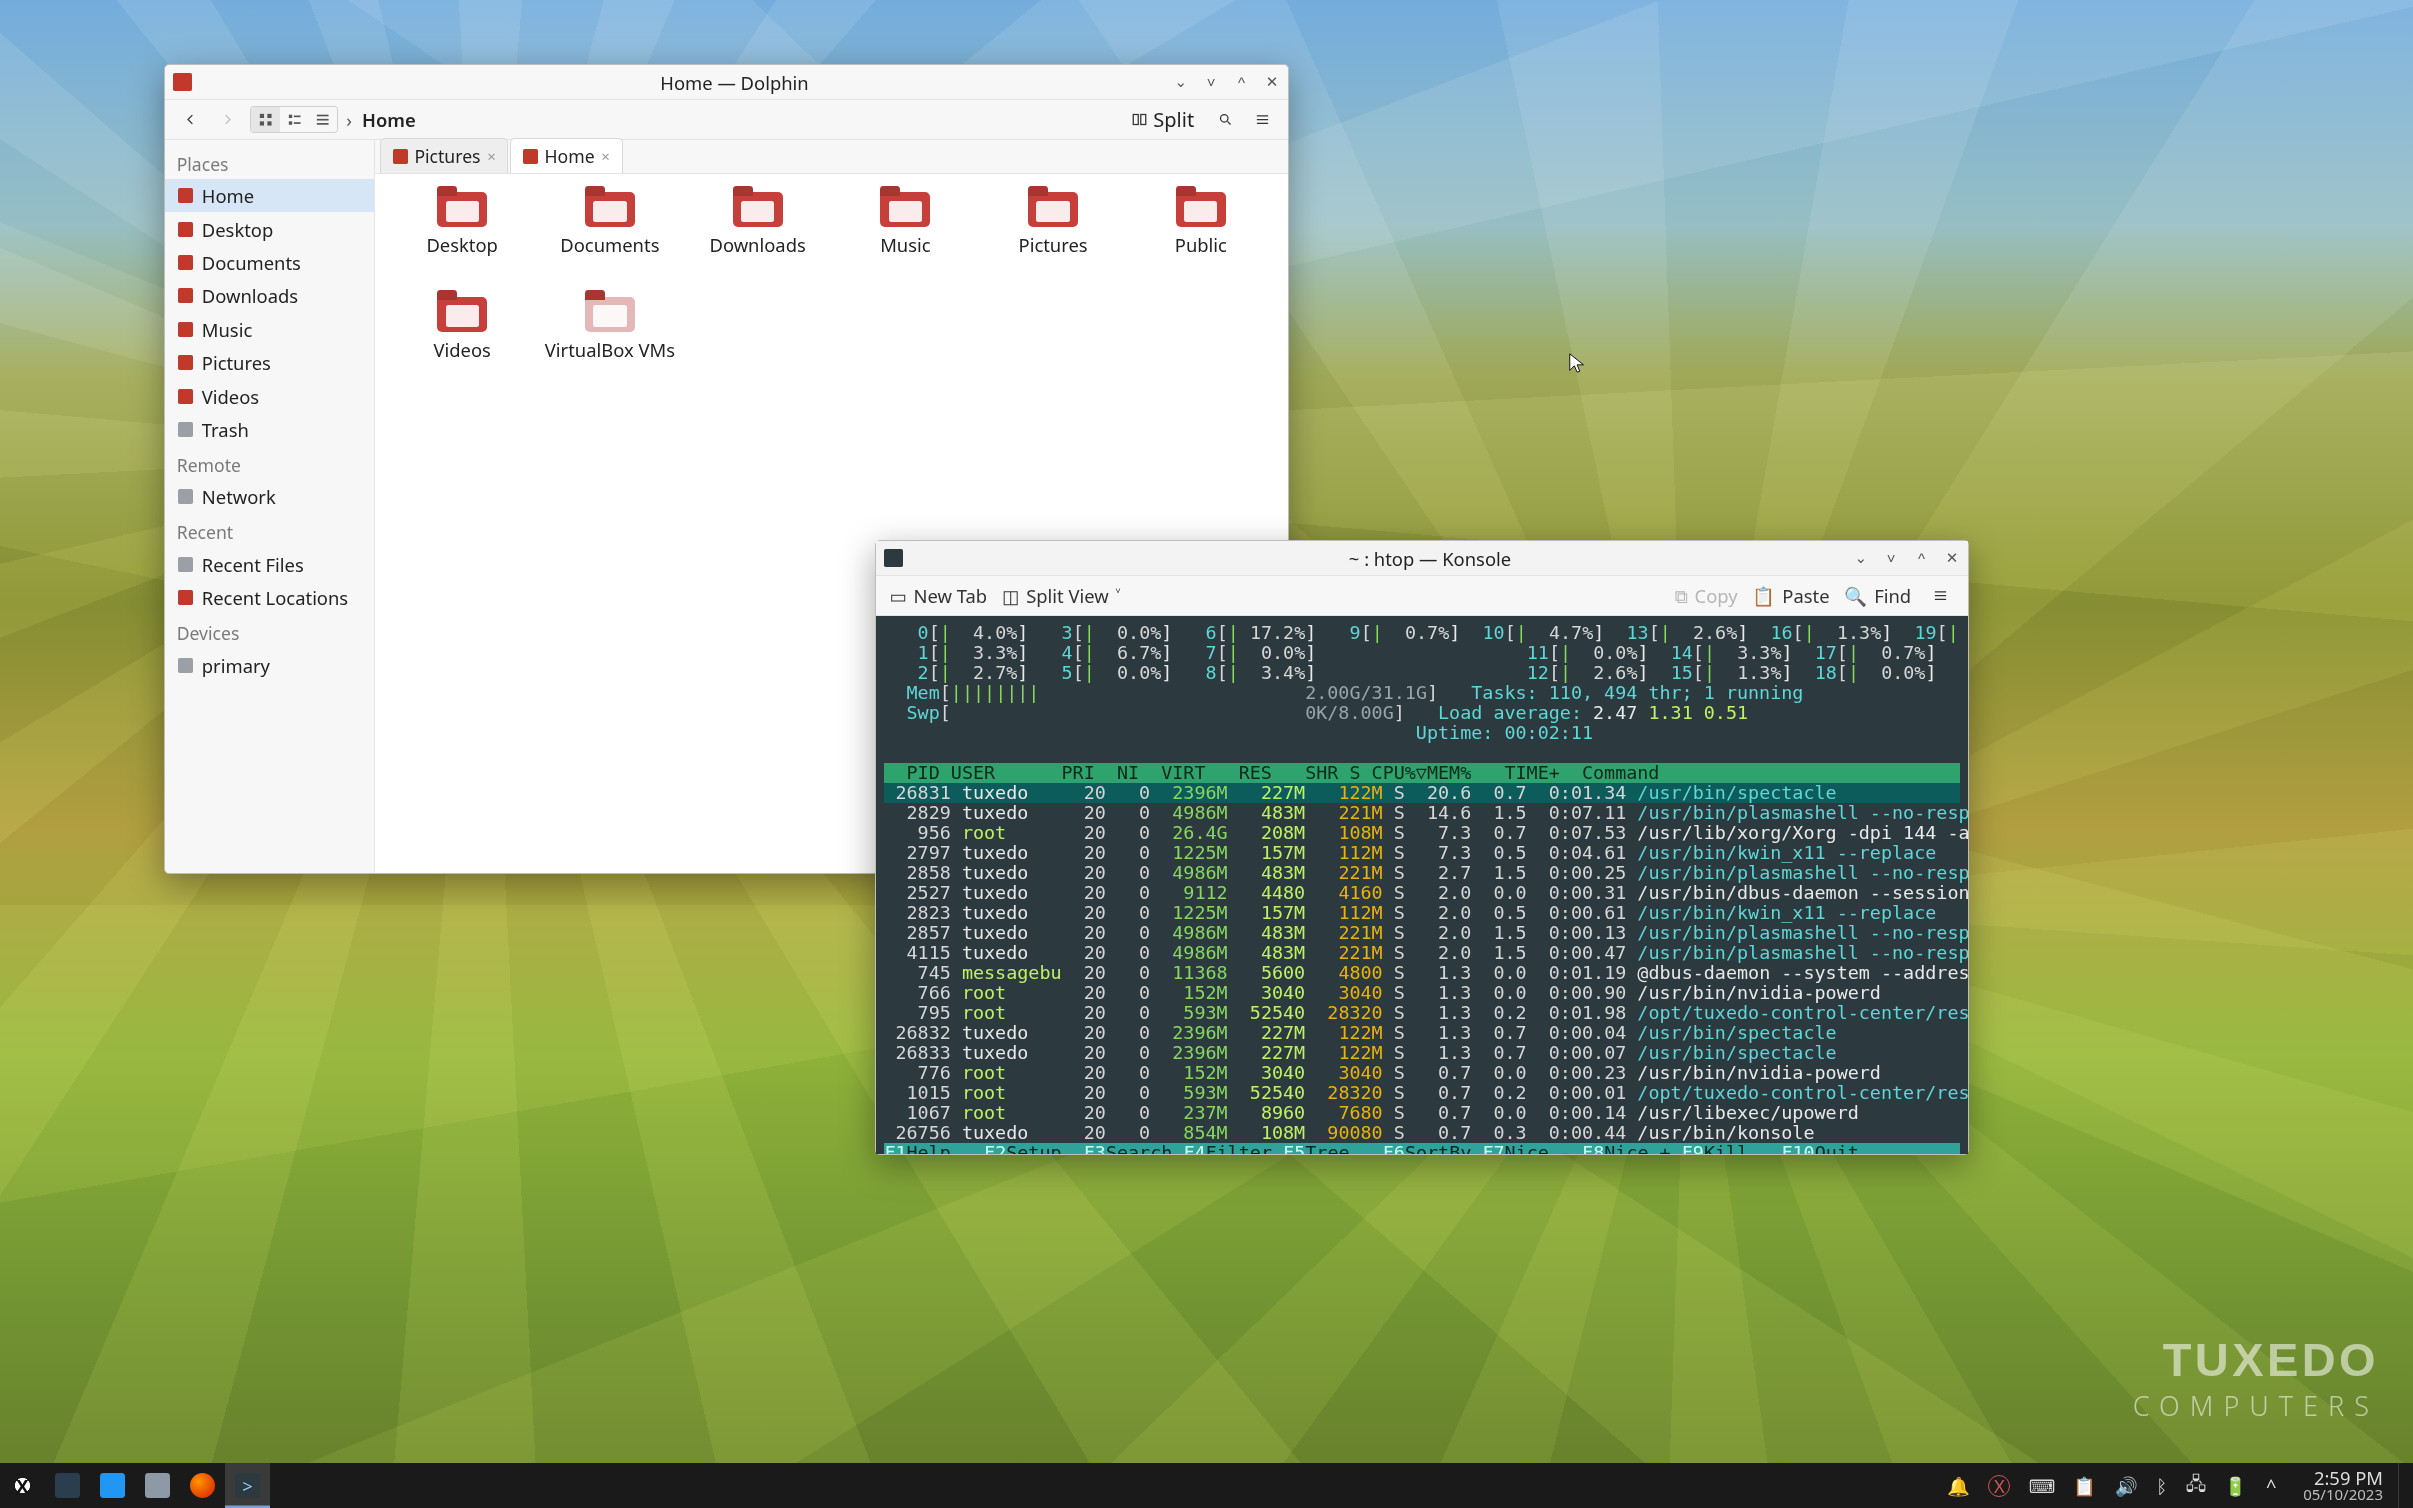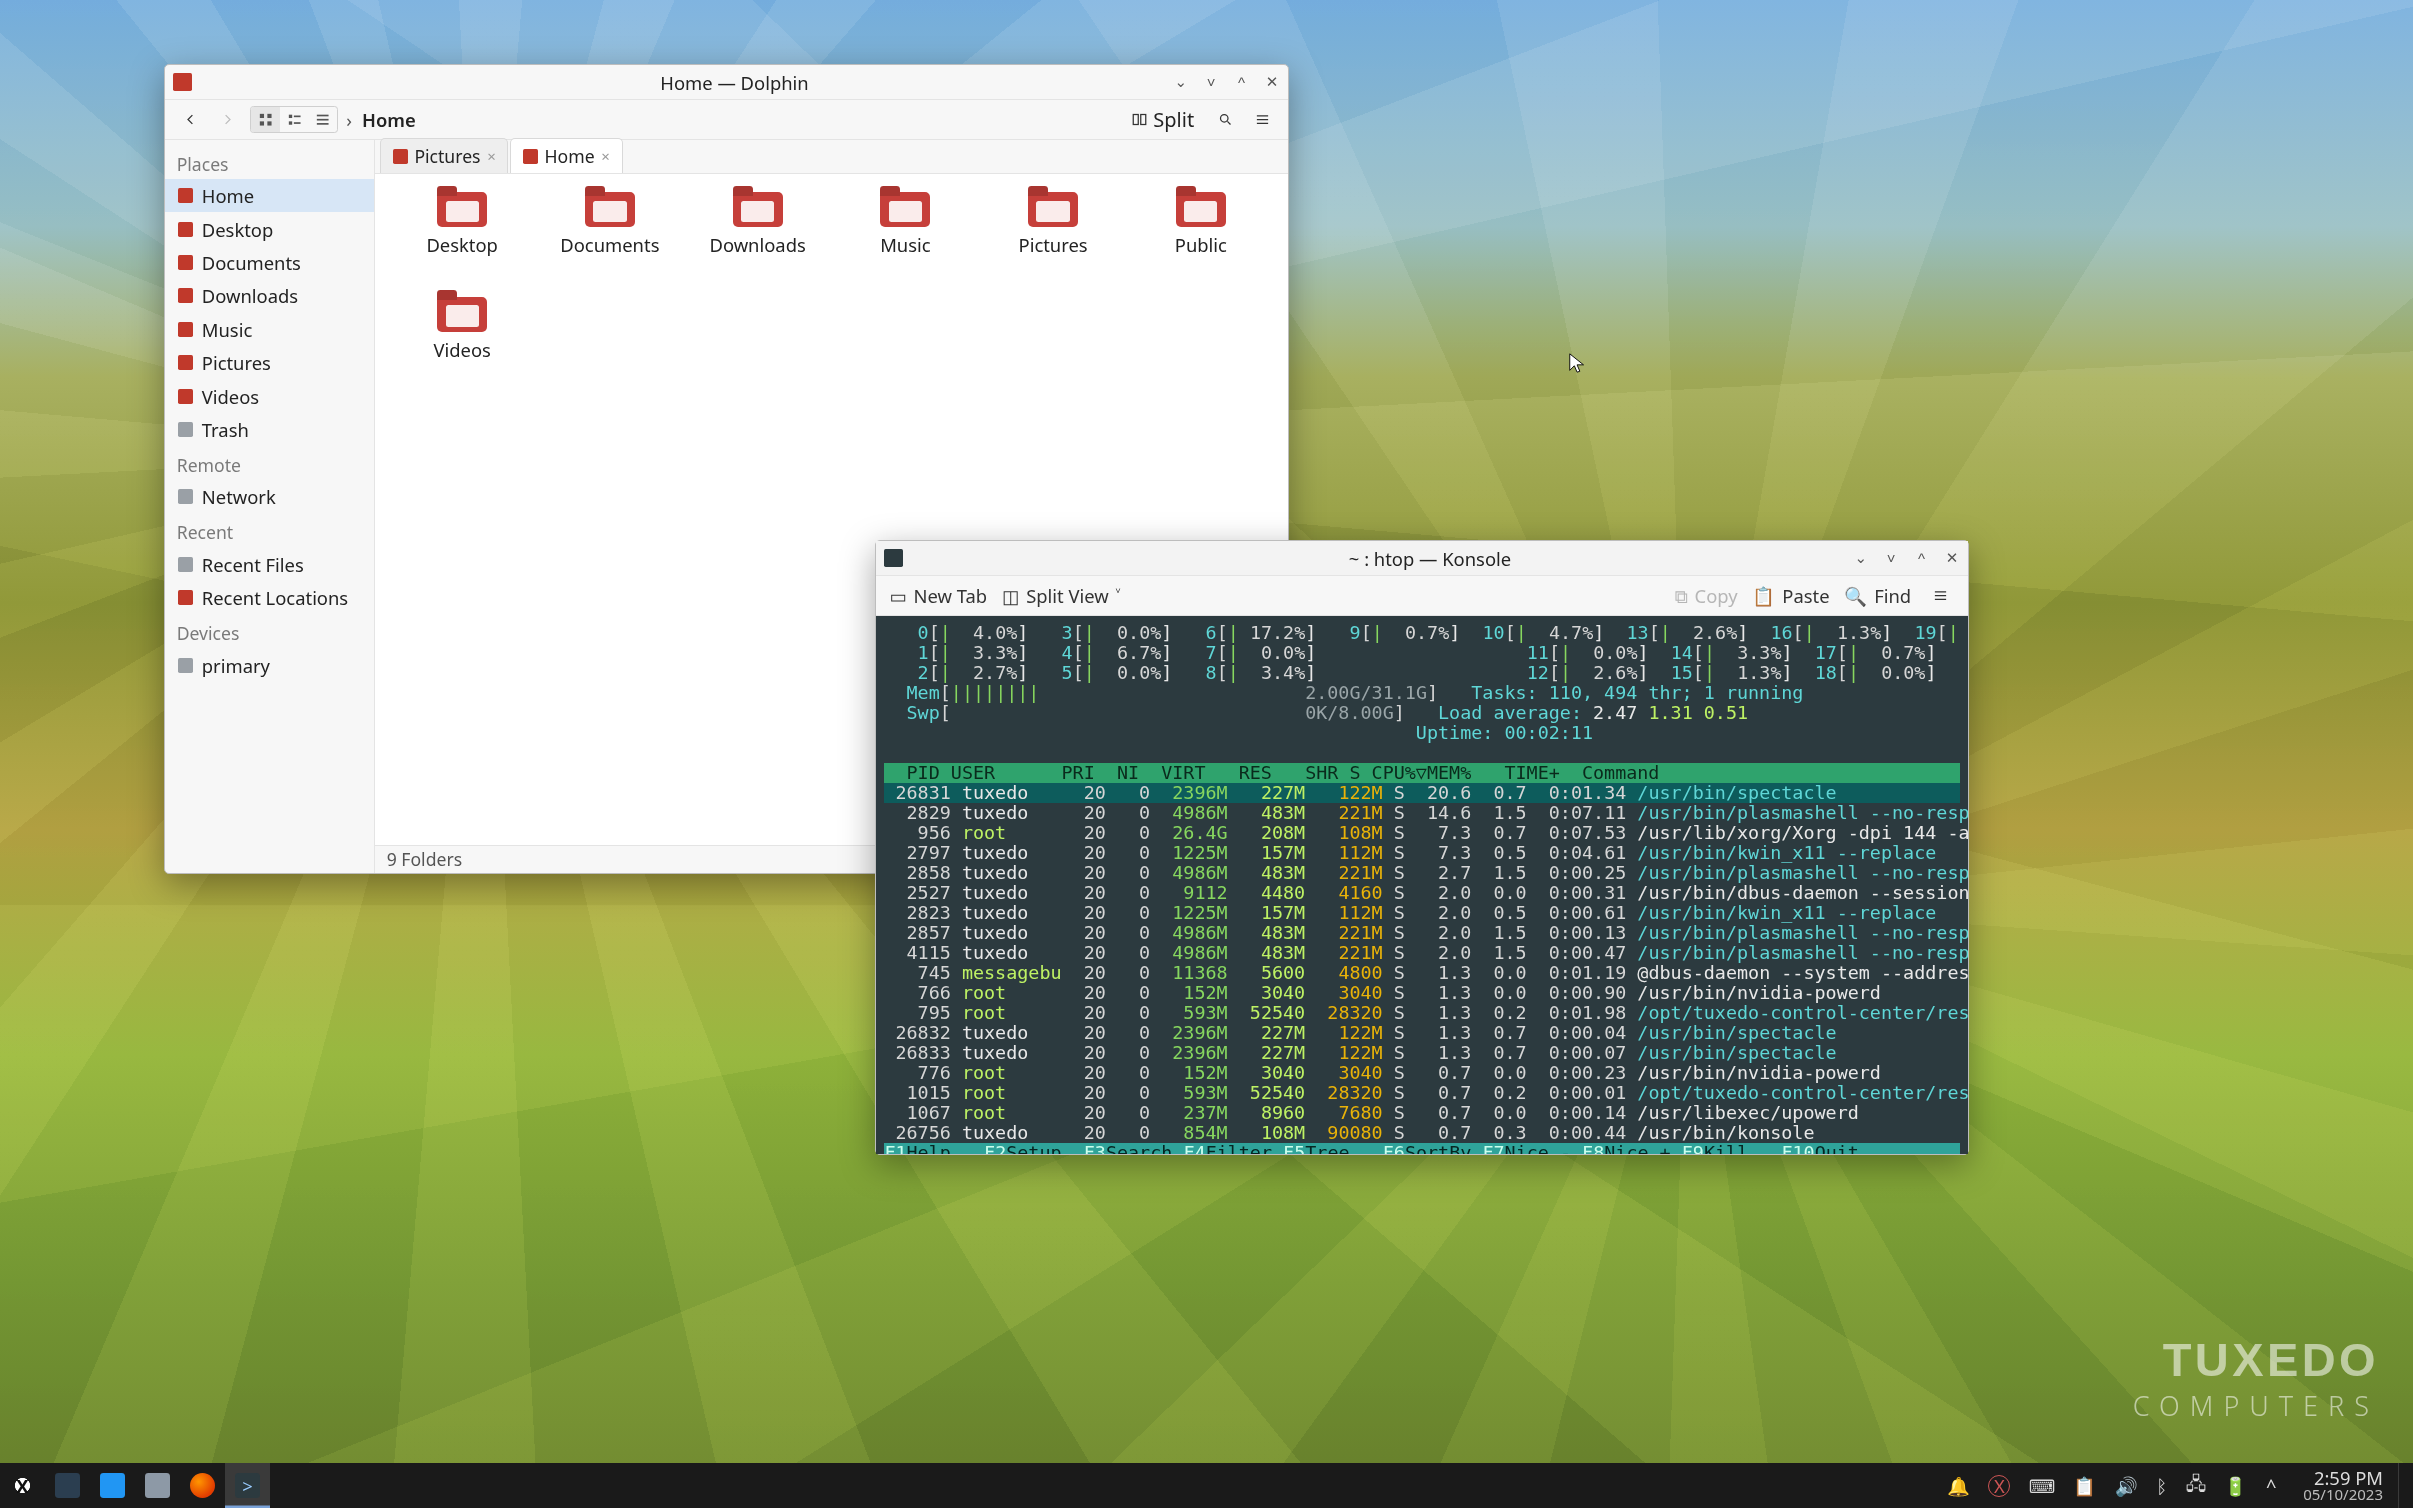--- a/index.html
+++ b/index.html
@@ -274,25 +274,27 @@
               <div class="badge"></div>
             </div>
             <div class="flabel">Public</div>
           </div>
           <div class="fitem">
             <div class="foldershape">
               <div class="badge"></div>
             </div>
             <div class="flabel">Videos</div>
           </div>
-        </div>
-      <div class="statusbar">
-        <span>9 Folders</span>
-        <span>Zoom</span>
-      </div>
+          <div class="fitem">
+            <div class="foldershape tinted">
+              <div class="badge"></div>
+            </div>
+            <div class="flabel">VirtualBox VMs</div>
+          </div>
+        </div>
     </div>
   </div>
 </div>
 
 <div id="konsole" class="window">
   <div class="titlebar">
     <div class="winico" style="background:#2c3a3f"></div>
     <div class="title">~ : htop — Konsole</div>
     <div class="tb-ctrls">
       <button class="tb-btn">⌄</button>

